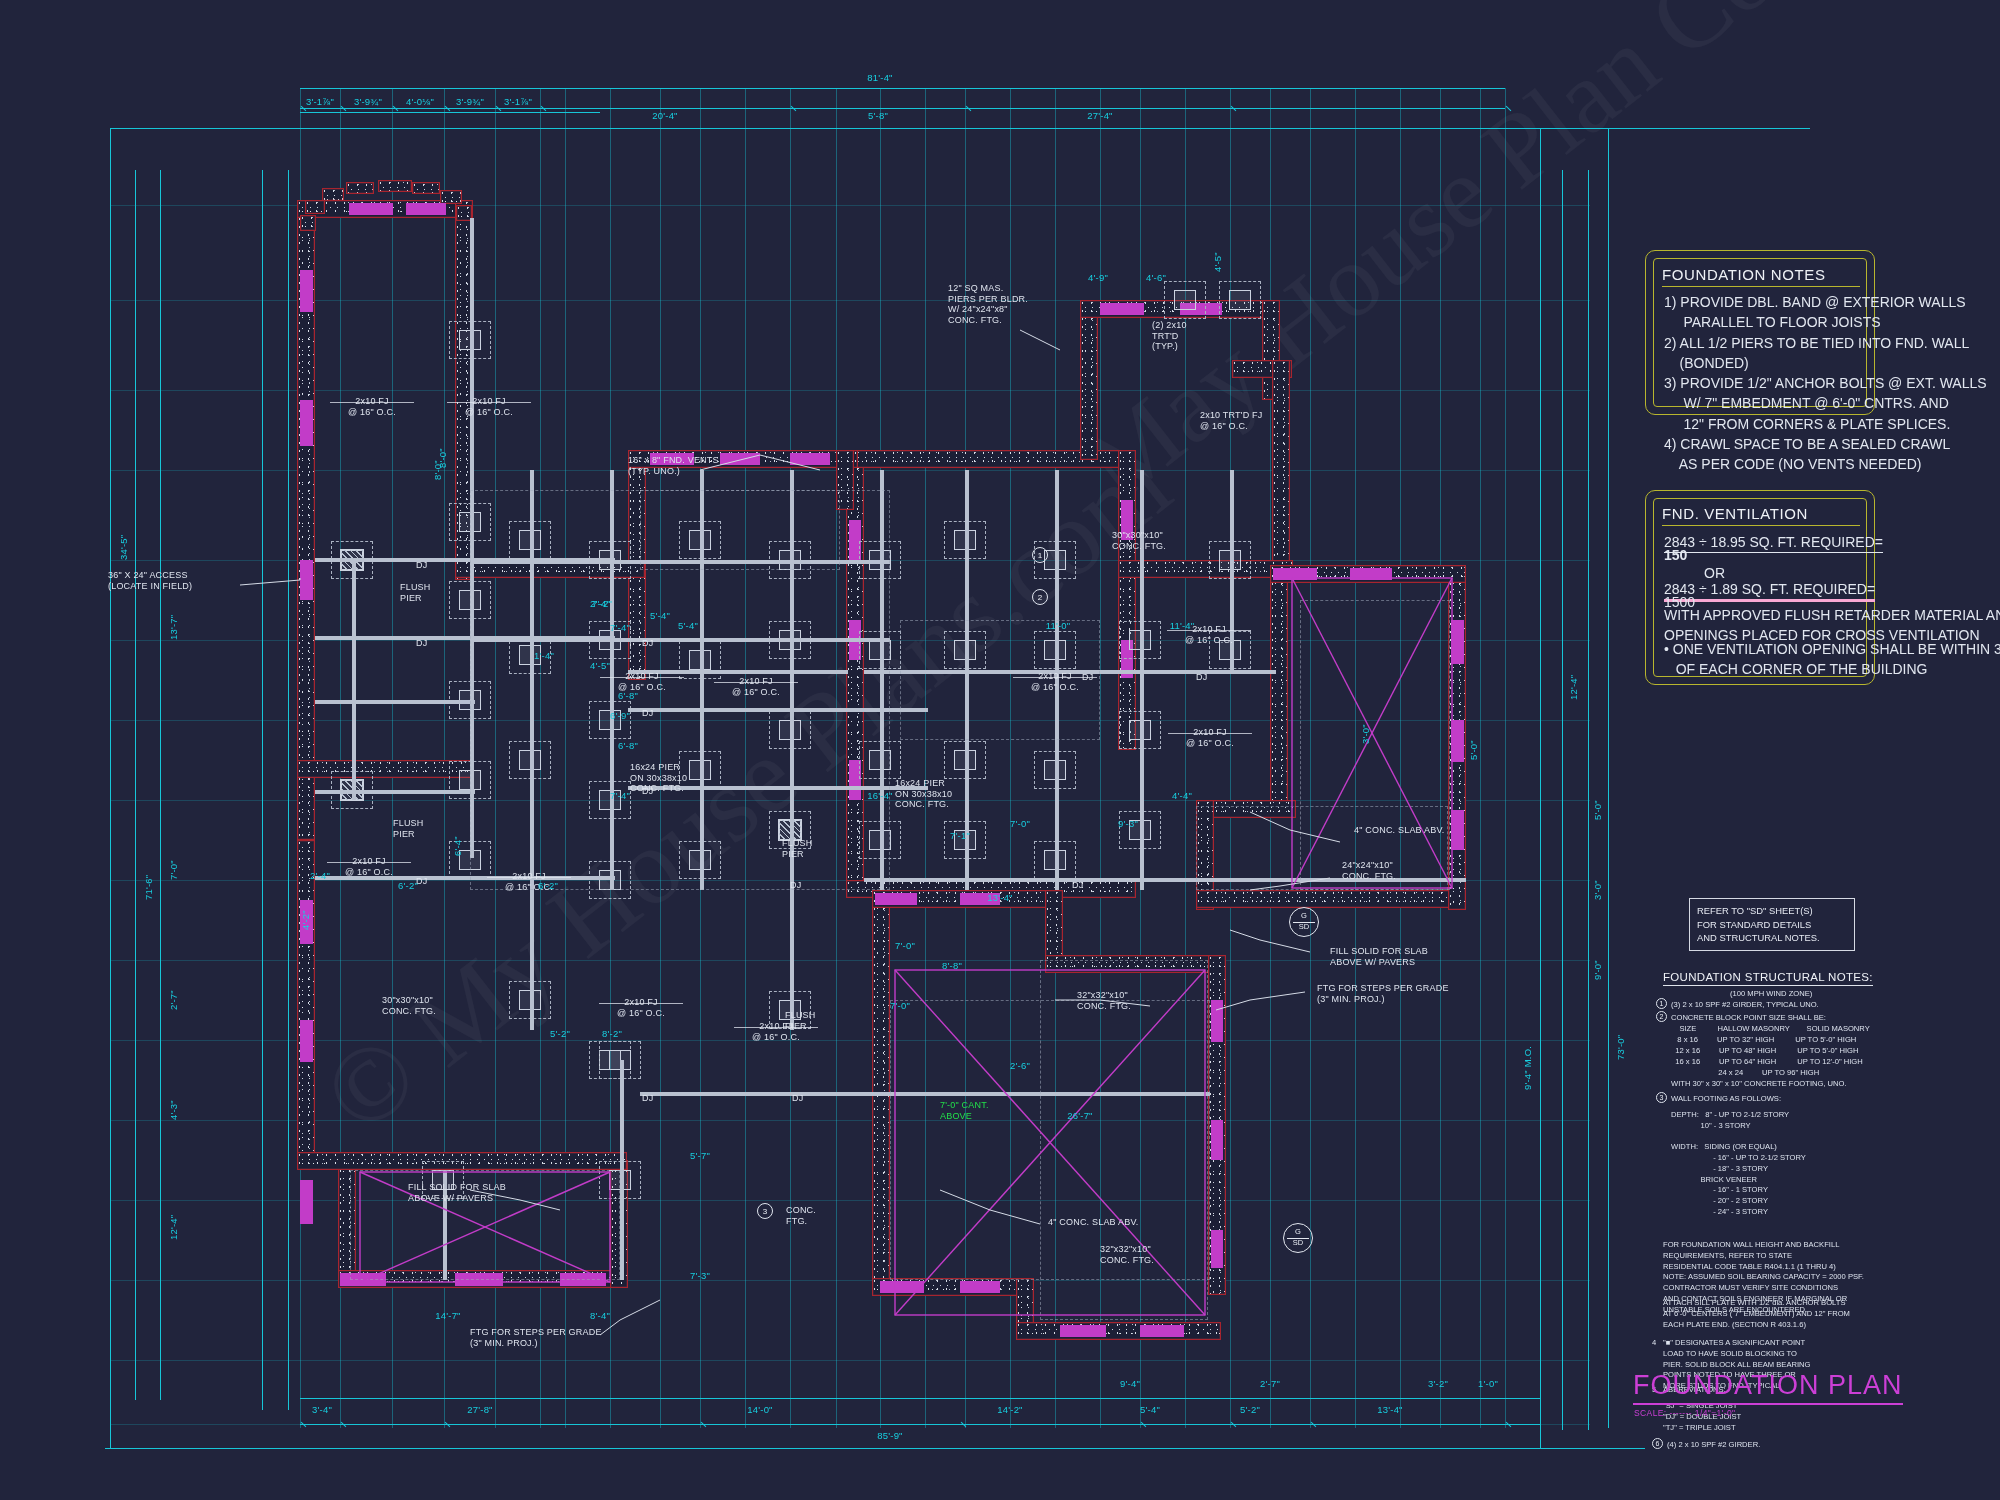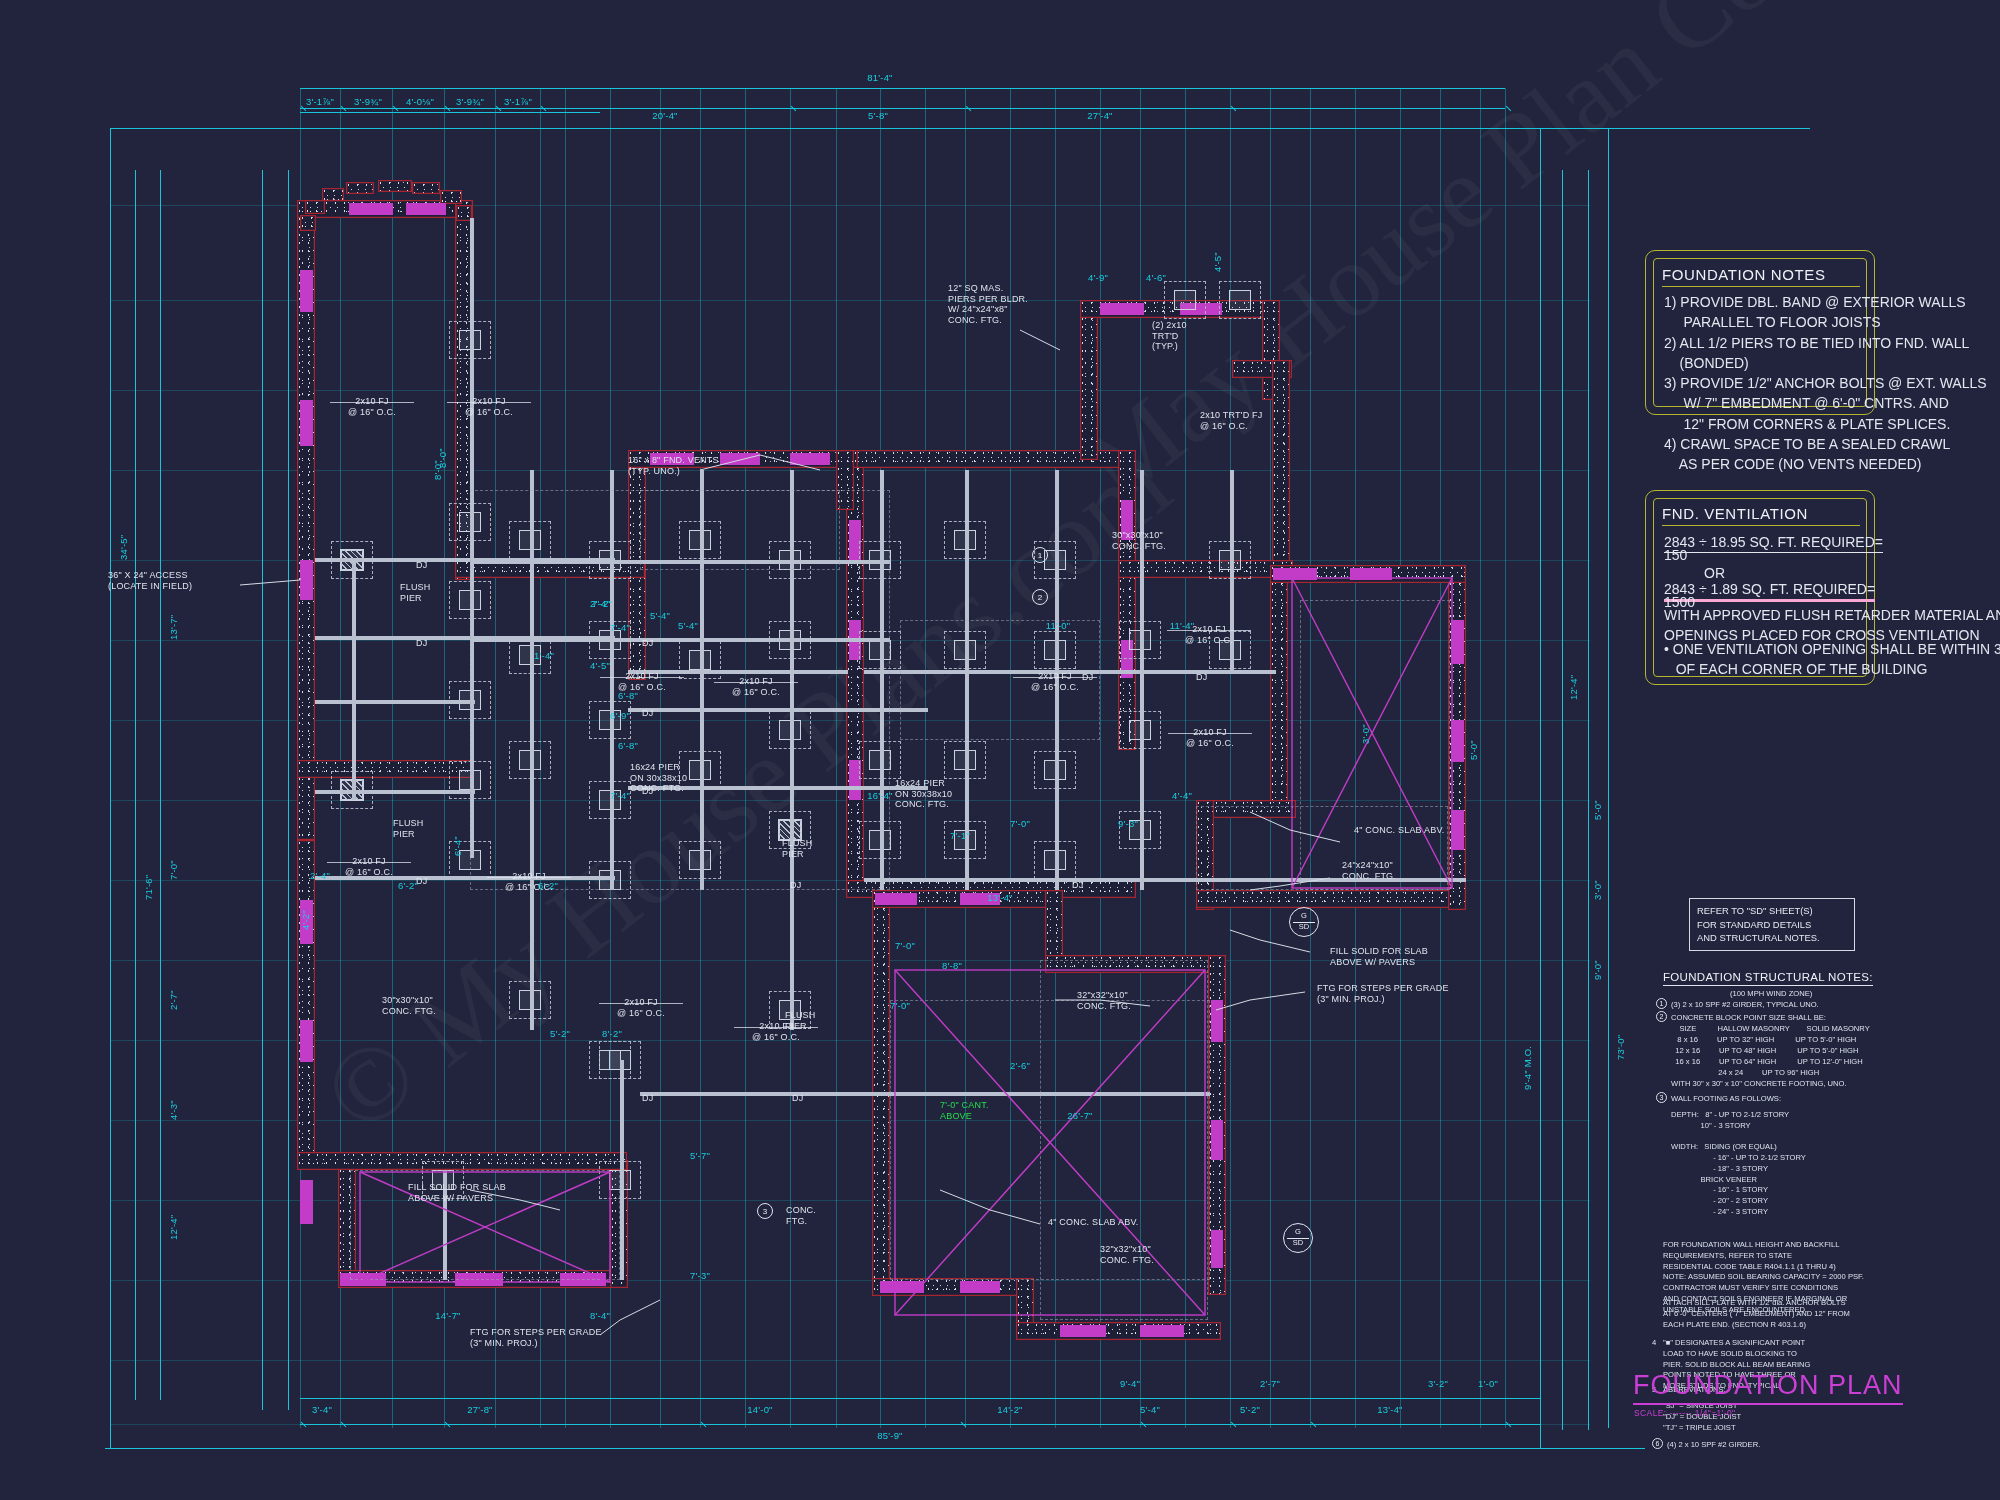--- a/index.html
+++ b/index.html
@@ -453,21 +453,21 @@
      W/ 7" EMBEDMENT @ 6'-0" CNTRS. AND
      12" FROM CORNERS &amp; PLATE SPLICES.
 4) CRAWL SPACE TO BE A SEALED CRAWL
     AS PER CODE (NO VENTS NEEDED)</div>
   </div>
 
   <div class="notebox" style="left:1645px; top:490px; width:230px; height:195px;">
     <div class="noteinner"></div>
     <div class="note-title" style="left:16px; top:14px; padding-bottom:3px; width:198px;">FND. VENTILATION</div>
     <div class="note-body" style="left:18px; top:41px; border-bottom:1px solid #e2e7f0; display:inline-block;">2843 ÷ 18.95 SQ. FT. REQUIRED=</div>
-    <div class="note-body" style="left:18px; top:54px;">150</div>
+    <div class="note-body" style="left:18px; top:54px;font-weight:bold;">150</div>
     <div class="note-body" style="left:58px; top:72px;">OR</div>
     <div class="note-body" style="left:18px; top:88px; border-bottom:3px solid #f9a8d4; display:inline-block;">2843 ÷ 1.89 SQ. FT. REQUIRED=</div>
     <div class="note-body" style="left:18px; top:101px;">1500</div>
     <div class="note-body" style="left:18px; top:114px;">WITH APPROVED FLUSH RETARDER MATERIAL AND
 OPENINGS PLACED FOR CROSS VENTILATION</div>
     <div class="note-body" style="left:18px; top:148px;">• ONE VENTILATION OPENING SHALL BE WITHIN 3 FEET
    OF EACH CORNER OF THE BUILDING</div>
   </div>
 
   <div class="refbox" style="left:1689px; top:898px; width:166px;">REFER TO "SD" SHEET(S)

